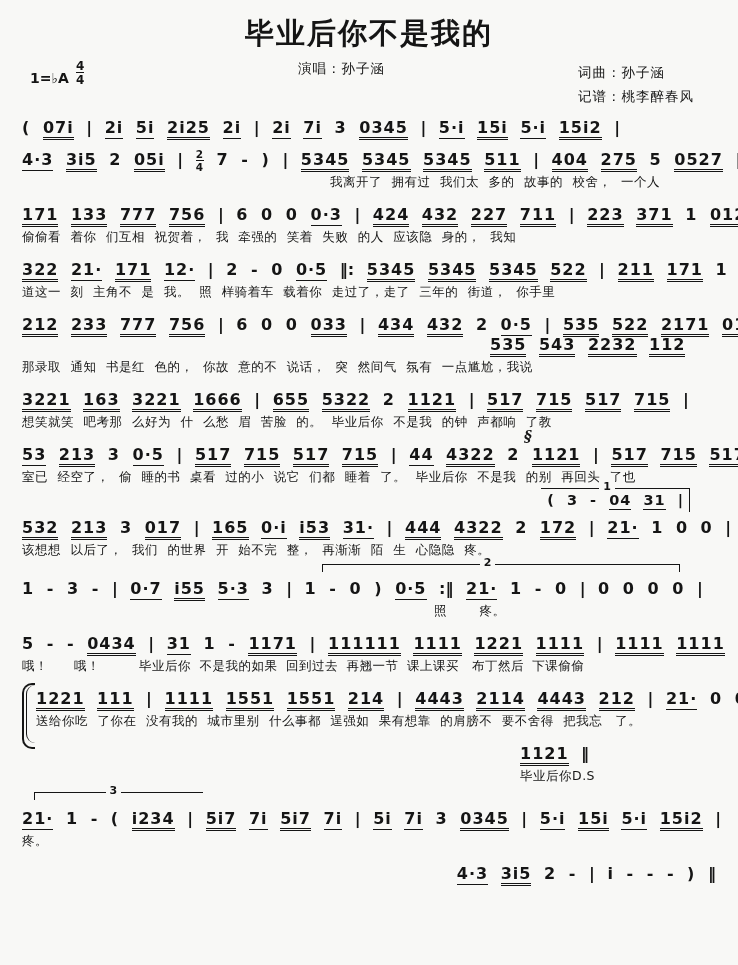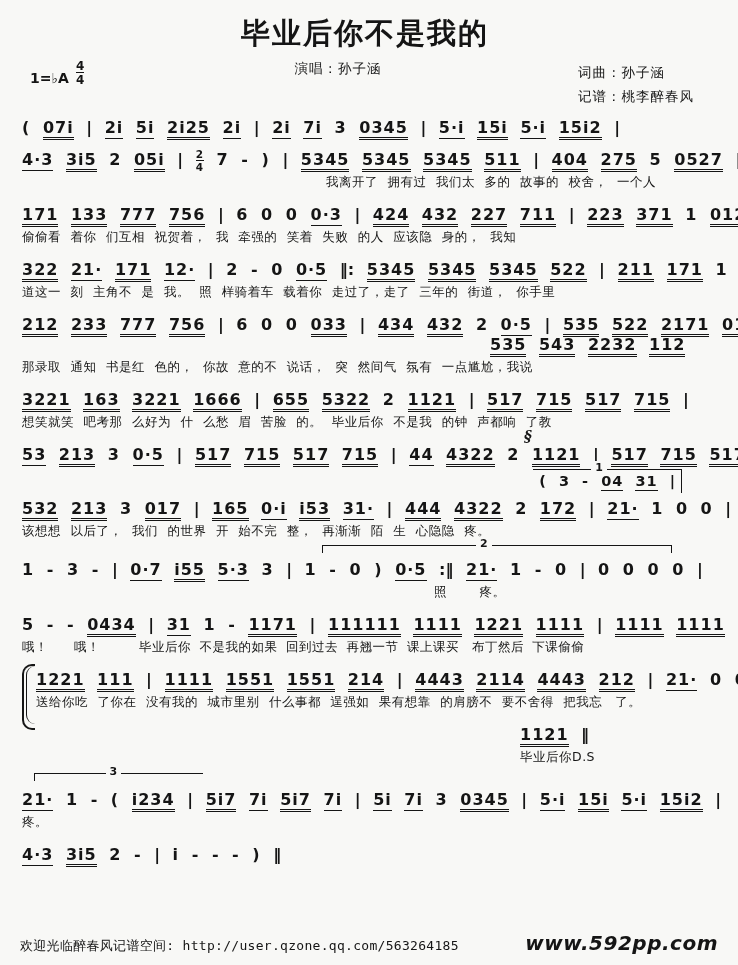--- a/index.html
+++ b/index.html
@@ -4,21 +4,21 @@
 <style>
   html,body{margin:0;padding:0;background:#e9e9e9;}
   .page{
     position:relative;
     width:738px;height:965px;
     margin:0 auto;
     background:#f8f8f6;
     color:#151515;
     font-family:"DejaVu Sans",sans-serif;
     box-sizing:border-box;
-    padding:8px 28px 0 20px;
+    padding:8px 20px 0 20px;
     overflow:hidden;
   }
   
   .title{
     text-align:center;
     font-size:29px;
     font-weight:bold;
     letter-spacing:2px;
     margin:6px 0 4px 0;
   }
@@ -90,21 +90,21 @@
     border-left:1.6px solid #151515;border-radius:9px 0 0 9px;
   }
   .sys11{margin-left:16px;}
   .interlude{margin-left:500px;margin-bottom:10px;}
   .sys12{margin-top:22px;}
   .bracket3{
     position:absolute;left:12px;top:-15px;width:168px;height:7px;
     border-top:1.6px solid #151515;border-left:1.4px solid #151515;
   }
   .bracket3 .enum{position:absolute;top:-9px;left:42%;background:#f8f8f6;padding:0 4px;font-size:11px;font-weight:bold;}
-  .sys13{margin-bottom:0;}
+  .sys13{margin-bottom:0;text-align:right;}
   
   .footer{
     position:absolute;left:20px;right:20px;bottom:10px;
     display:flex;justify-content:space-between;align-items:flex-end;
   }
   .footer .left{font-family:"DejaVu Sans Mono",monospace;font-size:13px;letter-spacing:0.3px;}
   .footer .right{font-family:"DejaVu Sans",sans-serif;font-weight:bold;font-style:italic;font-size:20px;letter-spacing:0.5px;}
 </style>
 </head>
 <body>
@@ -159,20 +159,21 @@
     </div>
 
     <div class="system sys6">
       <div class="jp"><span class="b2">3221</span> <span class="b2">163</span> <span class="b2">3221</span> <span class="b2">1666</span> <span class="bar">|</span> <span class="b2">655</span> <span class="b2">5322</span> <span>2</span> <span class="b2">1121</span> <span class="bar">|</span> <span class="b2">517</span> <span class="b2">715</span> <span class="b2">517</span> <span class="b2">715</span> <span class="bar">|</span></div>
       <div class="lyrics">想笑就笑 吧考那 么好为 什 么愁 眉 苦脸 的。 毕业后你 不是我 的钟 声都响 了教</div>
     </div>
 
     <div class="system sys7">
       <span class="segno">§</span>
       <div class="jp"><span class="b1">53</span> <span class="b2">213</span> <span>3</span> <span class="b1">0·5</span> <span class="bar">|</span> <span class="b2">517</span> <span class="b2">715</span> <span class="b2">517</span> <span class="b2">715</span> <span class="bar">|</span> <span class="b1">44</span> <span class="b2">4322</span> <span>2</span> <span class="b2">1121</span> <span class="bar">|</span> <span class="b2">517</span> <span class="b2">715</span> <span class="b2">517</span>  </div>
+      <div class="lyrics">室已 经空了， 偷 睡的书 桌看 过的小 说它 们都 睡着 了。 毕业后你 不是我 的别 再回头 了也</div>
     </div>
 
     <div class="system sys8">
       <div class="ending1">
         <span class="enum">1</span>
         <span class="jp"><span>(</span> <span>3</span> <span>-</span> <span class="b1">04</span> <span class="b1">31</span> <span class="bar">|</span></span>
       </div>
       <div class="jp"><span class="b2">532</span> <span class="b2">213</span> <span>3</span> <span class="b2">017</span> <span class="bar">|</span> <span class="b2">165</span> <span class="b1">0·i</span> <span class="b2">i53</span> <span class="b1">31·</span> <span class="bar">|</span> <span class="b2">444</span> <span class="b2">4322</span> <span>2</span> <span class="b2">172</span> <span class="bar">|</span> <span class="b1">21·</span> <span>1</span> <span>0</span> <span>0</span> <span class="bar">|</span></div>
       <div class="lyrics">该想想 以后了， 我们 的世界 开 始不完 整， 再渐渐 陌 生 心隐隐 疼。</div>
     </div>
@@ -208,18 +209,14 @@
       <div class="jp"><span class="b1">21·</span> <span>1</span> <span>-</span> <span>(</span> <span class="b2">i234</span> <span class="bar">|</span> <span class="b2">5i7</span> <span class="b1">7i</span> <span class="b2">5i7</span> <span class="b1">7i</span> <span class="bar">|</span> <span class="b1">5i</span> <span class="b1">7i</span> <span>3</span> <span class="b2">0345</span> <span class="bar">|</span> <span class="b1">5·i</span> <span class="b2">15i</span> <span class="b1">5·i</span> <span class="b2">15i2</span> <span class="bar">|</span></div>
       <div class="lyrics">疼。</div>
     </div>
 
     <div class="system sys13">
       <div class="jp"><span class="b1">4·3</span> <span class="b2">3i5</span> <span>2</span> <span>-</span> <span class="bar">|</span> <span>i</span> <span>-</span> <span>-</span> <span>-</span> <span>)</span> <span class="bar">‖</span></div>
     </div>
 
   </div>
 
-  <div class="footer">
-    <div class="left">欢迎光临醉春风记谱空间: http://user.qzone.qq.com/563264185</div>
-    <div class="right">www.592pp.com</div>
-  </div>
 
 </div>
 
 </body></html>

